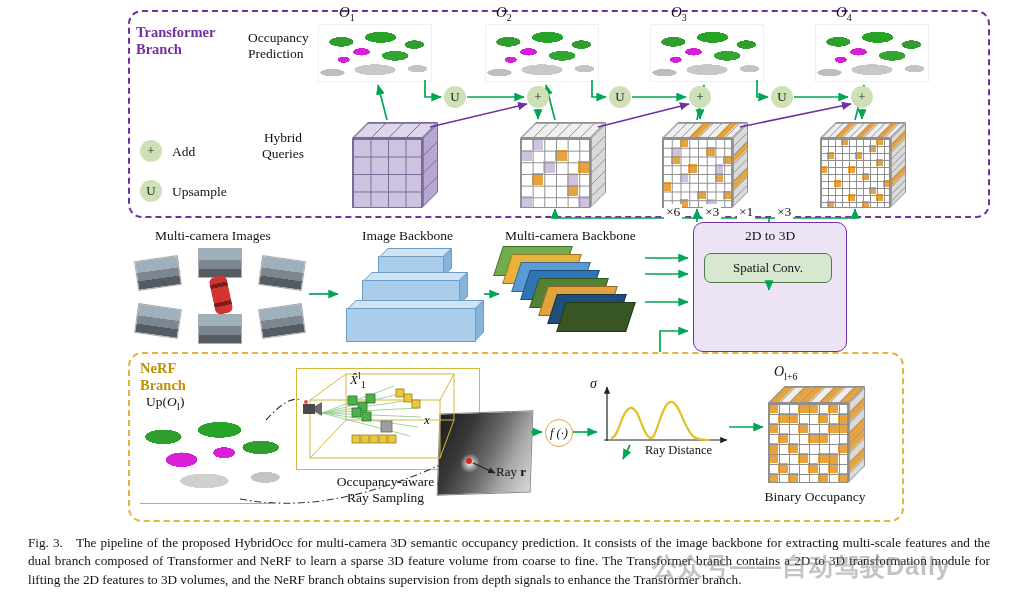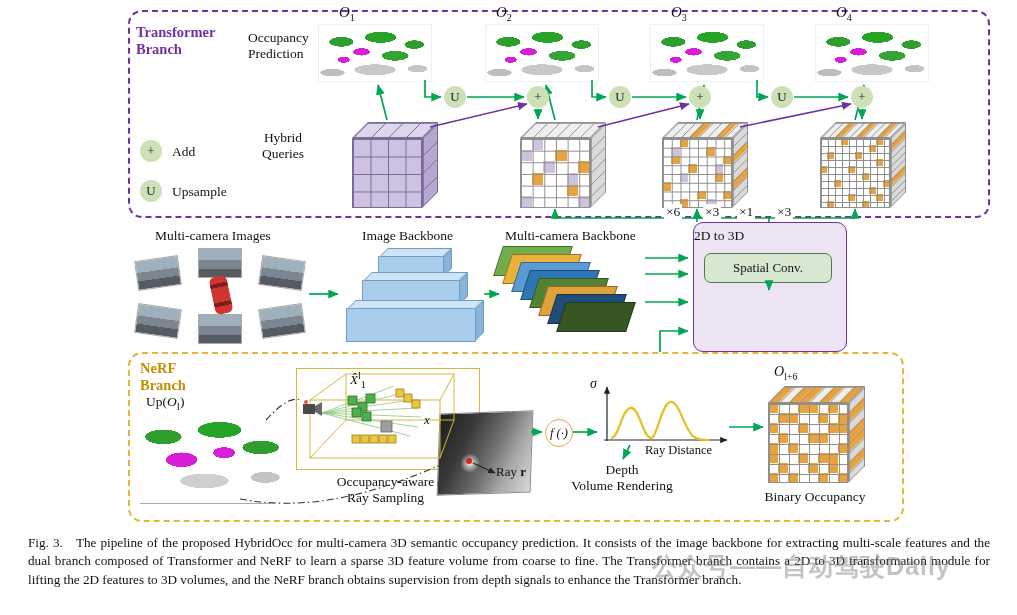--- a/index.html
+++ b/index.html
@@ -39,21 +39,21 @@
       radial-gradient(30px 11px at 82% 38%, #2f9e2f 0, #2f9e2f 60%, transparent 61%),
       radial-gradient(40px 12px at 45% 76%, #cfcfcf 0, #cfcfcf 60%, transparent 61%),
       radial-gradient(24px 9px at 85% 72%, #c4c4c4 0, #c4c4c4 60%, transparent 61%);}
   
   .cube{position:absolute;}
   .face{position:absolute;box-sizing:border-box;}
   .vcell{position:absolute;}
   .vgrid{position:absolute;left:0;top:0;right:0;bottom:0;box-sizing:border-box;pointer-events:none;}
   
   #box2d3d{left:693px;top:222px;width:152px;height:128px;background:#ece4f4;border:1.5px solid #7030a0;border-radius:10px;}
-  .box-title{position:absolute;top:5px;left:0;right:0;text-align:left;font-size:13.5px;}
+  .box-title{position:absolute;top:5px;left:0;right:0;text-align:center;font-size:13.5px;}
   .inner-box{position:absolute;left:10px;width:128px;border-radius:7px;display:flex;align-items:center;justify-content:center;
              font-size:13px;text-align:center;box-sizing:border-box;}
   #sparse-conv{top:30px;height:30px;background:#d8e8d0;border:1.2px solid #4f7942;}
   #sca{top:70px;height:46px;background:#f8d8c0;border:1.2px solid #c07840;line-height:1.15;}
   
   .cam{position:absolute;width:44px;height:30px;border:1px solid #aaa;box-sizing:border-box;
        background:linear-gradient(#9fb0bd 0 40%, #7b8691 40% 70%, #555b63 70% 100%);}
   .car{position:absolute;width:18px;height:38px;background:#d23430;border-radius:6px;transform:rotate(-12deg);
        background-image:linear-gradient(transparent 0 7px, #7a1f1d 7px 11px, transparent 11px 26px, #7a1f1d 26px 30px, transparent 30px);}
   
@@ -250,22 +250,20 @@
   <div class="abs lbl pre" style="left:298px;top:474px;width:175px;text-align:center;">Occupancy-aware
 Ray Sampling</div>
 
   <div id="depth-img" class="abs"></div>
   <div class="abs" style="left:496px;top:464px;font-size:13px;z-index:6;"><span>Ray </span><b>r</b></div>
 
   <div id="f-circle" class="abs">f (·)</div>
 
   <div class="abs" style="left:590px;top:376px;font-style:italic;font-size:14px;">σ</div>
   <div class="abs" style="left:645px;top:443px;font-size:12.5px;">Ray Distance</div>
-  <div class="abs lbl pre" style="left:556px;top:462px;width:132px;text-align:center;">Depth
-Volume Rendering</div>
 
   <div class="abs math" style="left:774px;top:364px;font-size:14px;z-index:6;"><i>O</i><sub>l+6</sub></div>
   <div class="cube" style="left: 768px; top: 386px; width: 97px; height: 97px;">
       <div class="face" style="left: 0px; top: 17px; width: 80px; height: 80px; background: rgb(255, 255, 255);">
         <div class="vcell" style="left: 0px; top: 0px; width: 10px; height: 10px; background: rgb(232, 163, 60);"></div>
         <div class="vcell" style="left: 30px; top: 0px; width: 10px; height: 10px; background: rgb(232, 163, 60);"></div>
         <div class="vcell" style="left: 40px; top: 0px; width: 10px; height: 10px; background: rgb(232, 163, 60);"></div>
         <div class="vcell" style="left: 60px; top: 0px; width: 10px; height: 10px; background: rgb(232, 163, 60);"></div>
         <div class="vcell" style="left: 10px; top: 10px; width: 10px; height: 10px; background: rgb(232, 163, 60);"></div>
         <div class="vcell" style="left: 20px; top: 10px; width: 10px; height: 10px; background: rgb(232, 163, 60);"></div>

